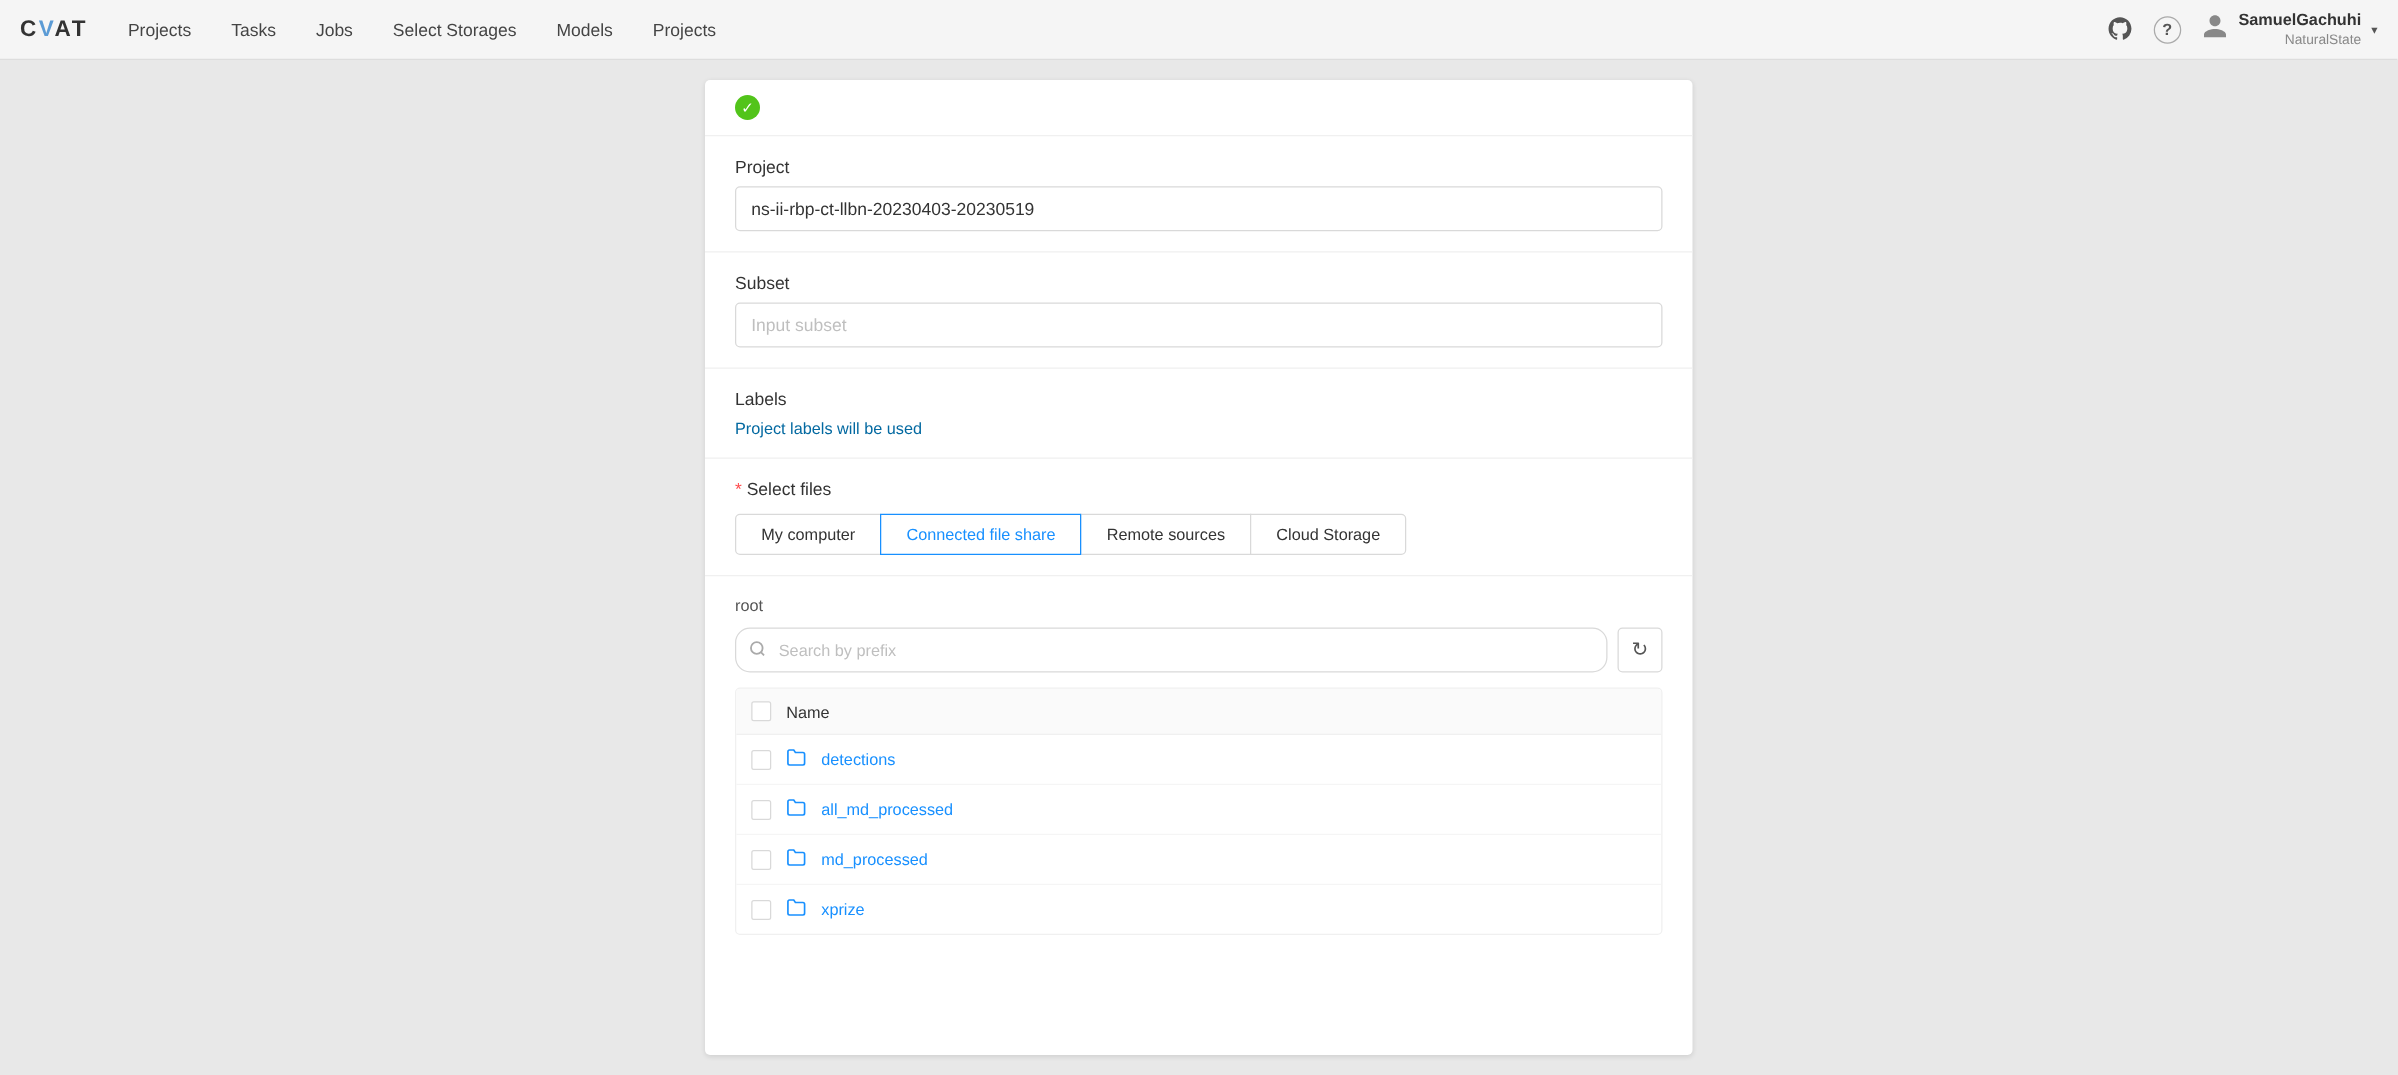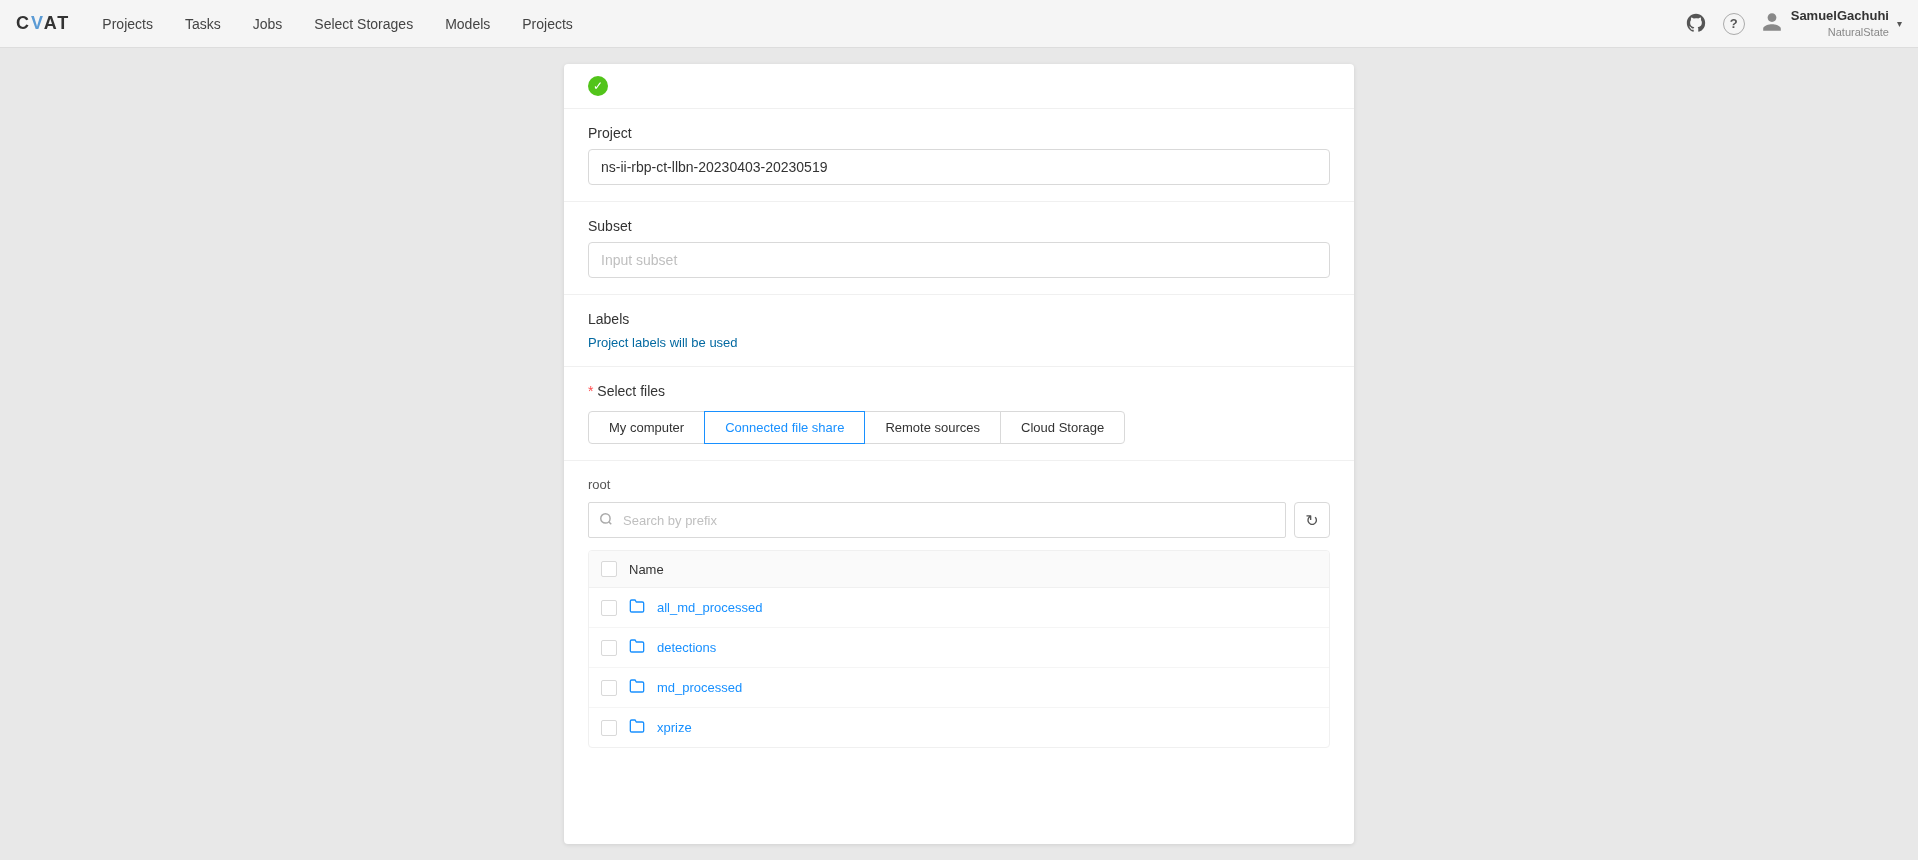--- a/index.html
+++ b/index.html
@@ -190,21 +190,21 @@
       align-items: center;
       gap: 8px;
       margin-bottom: 12px;
     }
     .search-input-wrap {
       flex: 1;
       position: relative;
       display: flex;
       align-items: center;
       border: 1px solid #d9d9d9;
-      border-radius: 2px;
+      border-radius: 12px;
       background: #fff;
       height: 36px;
     }
     .search-icon-wrap {
       padding: 0 10px;
       color: #aaa;
       font-size: 14px;
     }
     .search-input {
       flex: 1;
@@ -377,31 +377,31 @@
           <span class="col-name">Name</span>
         </div>
 
         <div class="file-row">
           <div class="checkbox-wrap"></div>
           <span class="folder-icon">
             <svg width="16" height="16" viewBox="0 0 24 24" fill="none" stroke="#1890ff" stroke-width="2">
               <path d="M22 19a2 2 0 01-2 2H4a2 2 0 01-2-2V5a2 2 0 012-2h5l2 3h9a2 2 0 012 2z"></path>
             </svg>
           </span>
-          <span class="file-name">all_md_processed</span>
+          <span class="file-name">detections</span>
         </div>
 
         <div class="file-row">
           <div class="checkbox-wrap"></div>
           <span class="folder-icon">
             <svg width="16" height="16" viewBox="0 0 24 24" fill="none" stroke="#1890ff" stroke-width="2">
               <path d="M22 19a2 2 0 01-2 2H4a2 2 0 01-2-2V5a2 2 0 012-2h5l2 3h9a2 2 0 012 2z"></path>
             </svg>
           </span>
-          <span class="file-name">detections</span>
+          <span class="file-name">all_md_processed</span>
         </div>
 
         <div class="file-row">
           <div class="checkbox-wrap"></div>
           <span class="folder-icon">
             <svg width="16" height="16" viewBox="0 0 24 24" fill="none" stroke="#1890ff" stroke-width="2">
               <path d="M22 19a2 2 0 01-2 2H4a2 2 0 01-2-2V5a2 2 0 012-2h5l2 3h9a2 2 0 012 2z"></path>
             </svg>
           </span>
           <span class="file-name">md_processed</span>

